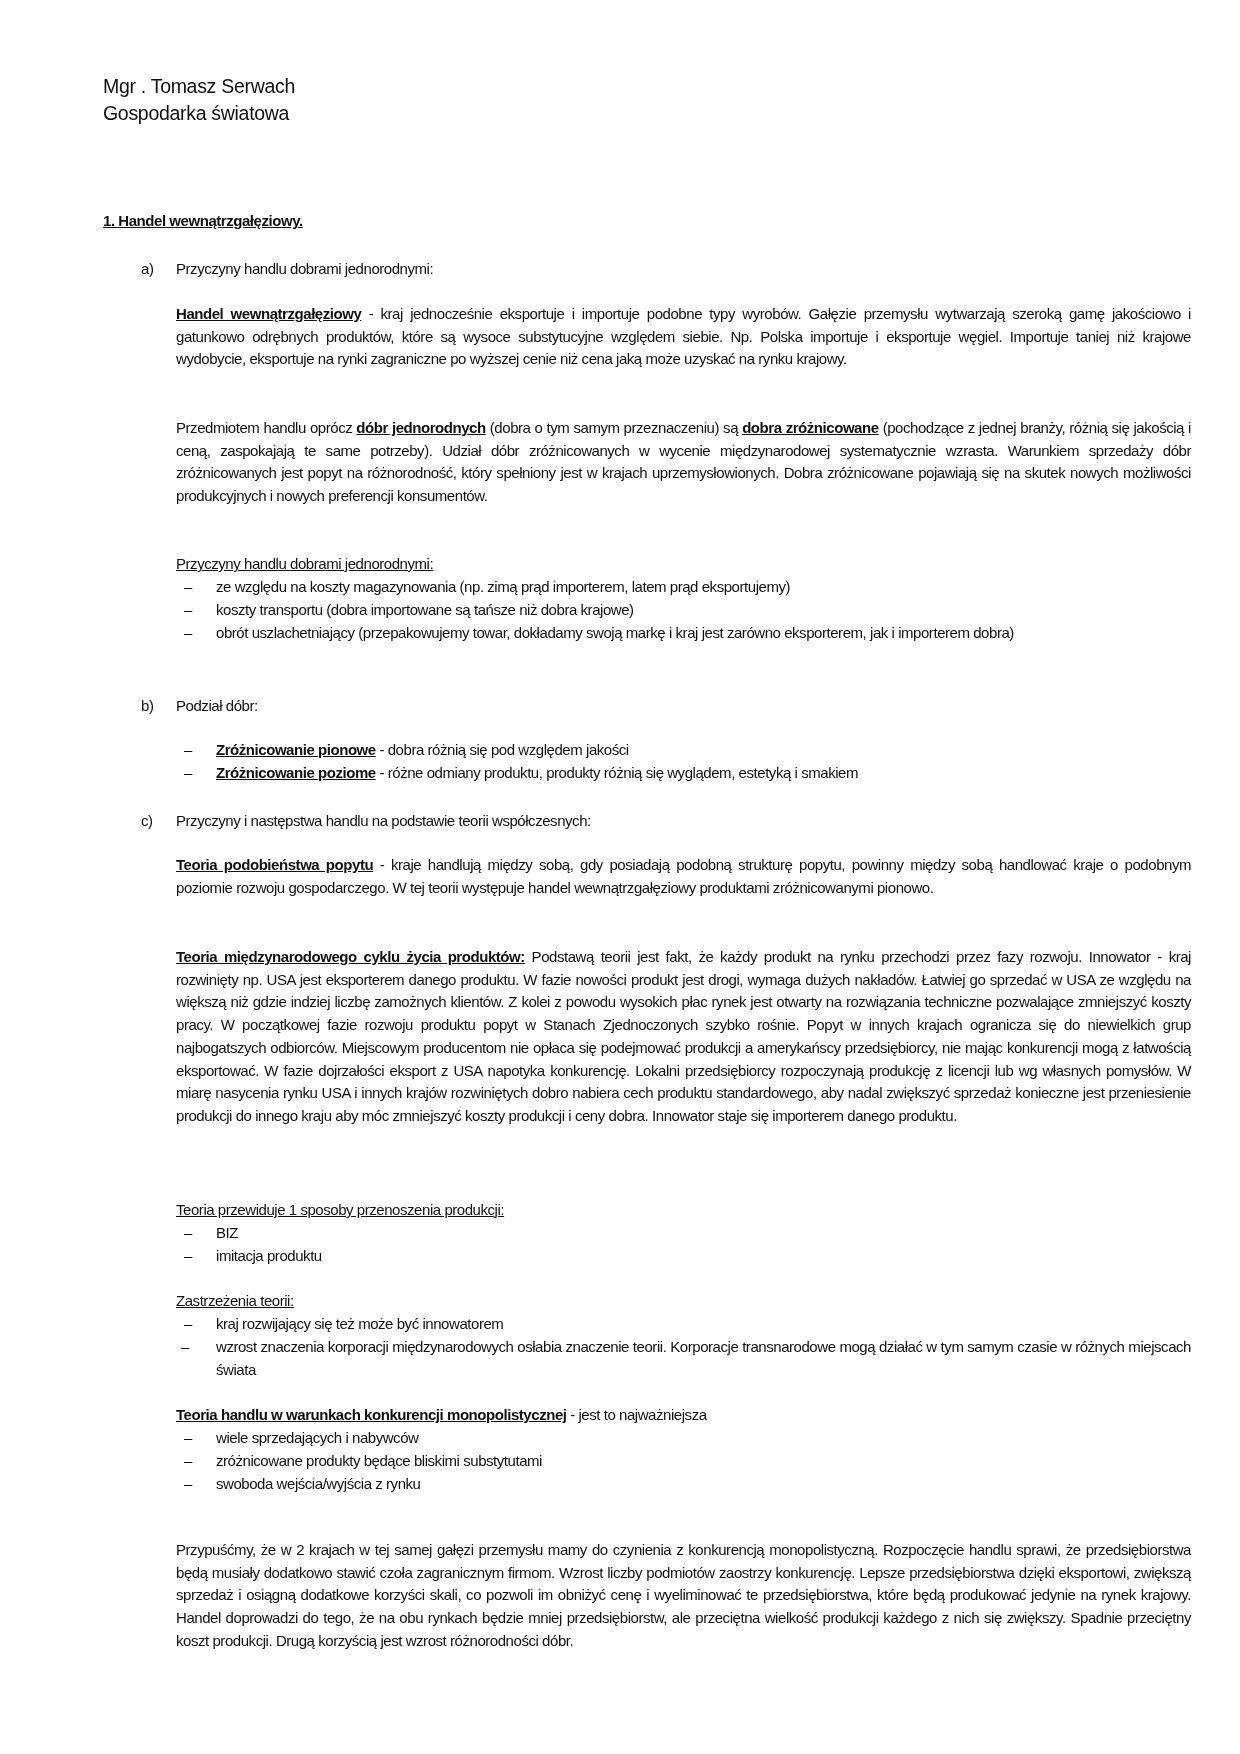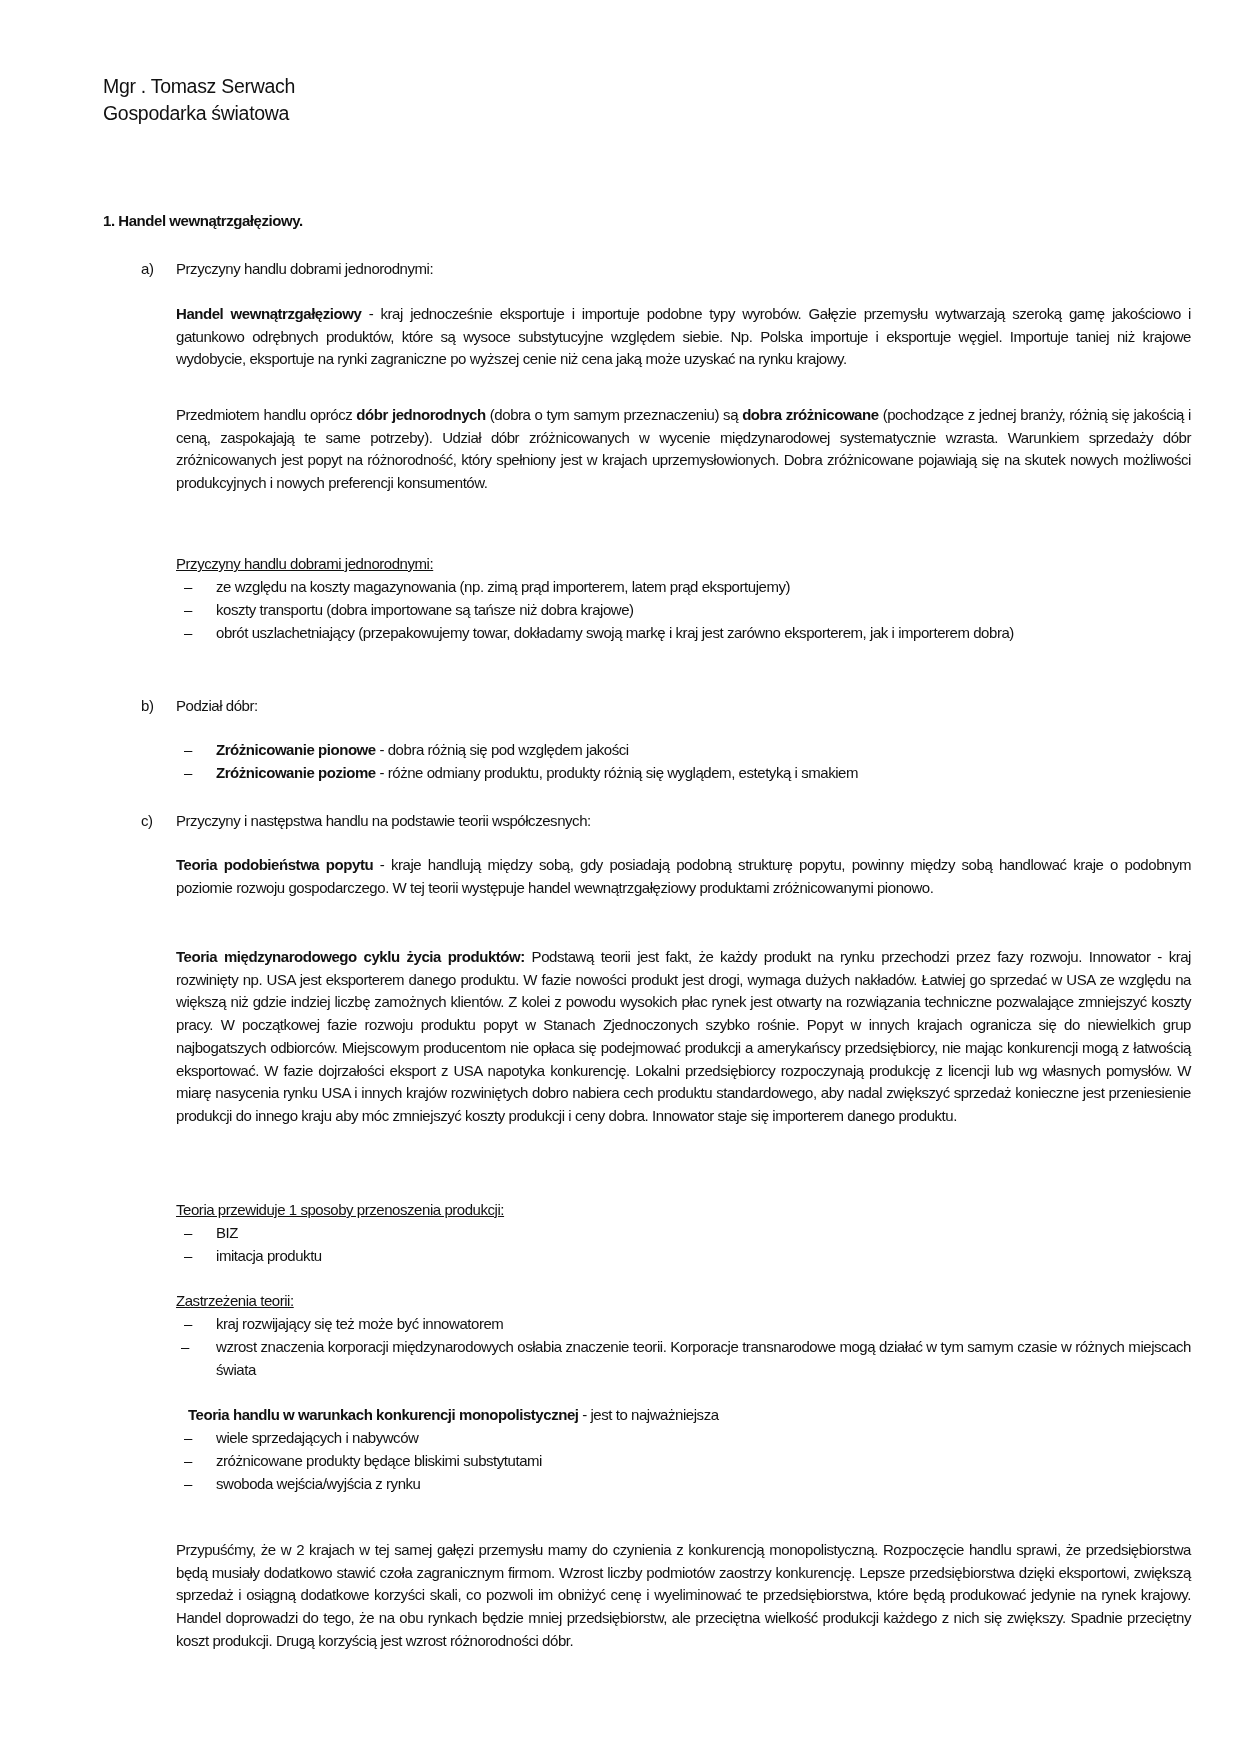--- a/index.html
+++ b/index.html
@@ -3,21 +3,21 @@
   <meta charset="utf-8">
   <style>
     html, body { margin: 0; padding: 0; background: #ffffff; }
     body { width: 1240px; height: 1754px; position: relative; overflow: hidden;
            font-family: "Liberation Sans", "DejaVu Sans", sans-serif; color: #111; }
     .page { position: absolute; left: 0; top: 0; width: 1240px; height: 1754px; margin-left: 28px; }
     .hdr { position: absolute; left: 75px; font-size: 19.5px; line-height: 27px; letter-spacing: -0.3px; }
     .txt { font-size: 15px; line-height: 22.7px; letter-spacing: -0.45px; }
     .abs { position: absolute; }
     .just { text-align: justify; text-align-last: left; }
-    b, .b { font-weight: bold; }
+    b, .b { font-weight: bold; text-decoration: underline; }
     .u { text-decoration: underline; }
     .dash-item { position: absolute; left: 188px; width: 980px; }
     .dash { position: absolute; left: -35px; top: 0; width: 14px; text-align: center; }
     .letter { position: absolute; left: 113px; }
     .letter-text { position: absolute; left: 148px; }
   </style>
 </head>
 <body>
 
 <div class="page">
@@ -27,21 +27,21 @@
 
   <div class="abs txt b" style="left:75px; top:210px;">1. Handel wewnątrzgałęziowy.</div>
 
   <div class="abs txt letter" style="top:258px;">a)</div>
   <div class="abs txt letter-text" style="top:258px;">Przyczyny handlu dobrami jednorodnymi:</div>
 
   <div class="abs txt just" style="left:148px; top:303px; width:1015px;">
     <b>Handel wewnątrzgałęziowy</b><span> - kraj jednocześnie eksportuje i importuje podobne typy wyrobów. Gałęzie przemysłu wytwarzają szeroką gamę jakościowo i gatunkowo odrębnych produktów, które są wysoce substytucyjne względem siebie. Np. Polska importuje i eksportuje węgiel. Importuje taniej niż krajowe wydobycie, eksportuje na rynki zagraniczne po wyższej cenie niż cena jaką może uzyskać na rynku krajowy.</span>
   </div>
 
-  <div class="abs txt just" style="left:148px; top:404px; width:1015px;">
+  <div class="abs txt just" style="left:148px; top:417px; width:1015px;">
     <span>Przedmiotem handlu oprócz </span><b>dóbr jednorodnych</b><span> (dobra o tym samym przeznaczeniu)  są </span><b>dobra  zróżnicowane</b><span> (pochodzące z jednej branży, różnią się jakością i ceną, zaspokajają te same potrzeby). Udział dóbr zróżnicowanych w wycenie międzynarodowej systematycznie wzrasta. Warunkiem sprzedaży dóbr zróżnicowanych jest popyt na różnorodność, który spełniony jest w krajach uprzemysłowionych. Dobra zróżnicowane pojawiają się na skutek nowych możliwości    produkcyjnych     i     nowych     preferencji konsumentów.</span>
   </div>
 
   <div class="abs txt u" style="left:148px; top:553px;">Przyczyny handlu dobrami jednorodnymi:</div>
 
   <div class="txt dash-item" style="top:576px;">
     <span class="dash">–</span>
     <span>ze względu na koszty magazynowania (np. zimą prąd importerem, latem prąd eksportujemy)</span>
   </div>
   <div class="txt dash-item" style="top:599px;">
@@ -89,21 +89,21 @@
   <div class="abs txt u" style="left:148px; top:1290px;">Zastrzeżenia teorii:</div>
   <div class="txt dash-item" style="top:1313px;">
     <span class="dash">–</span>
     <span>kraj rozwijający się też może być innowatorem</span>
   </div>
   <div class="txt dash-item just" style="top:1336px; width:975px;">
     <span class="dash">–</span>
     <span>wzrost znaczenia korporacji międzynarodowych osłabia znaczenie teorii. Korporacje transnarodowe mogą działać w tym samym czasie w różnych miejscach  świata</span>
   </div>
 
-  <div class="abs txt" style="left:160px; top:1404px;text-align:right;">
+  <div class="abs txt" style="left:148px; top:1404px;text-align:right;">
     <b>Teoria handlu w warunkach konkurencji monopolistycznej</b><span> - jest to najważniejsza</span>
   </div>
   <div class="txt dash-item" style="top:1427px;">
     <span class="dash">–</span>
     <span>wiele sprzedających i nabywców</span>
   </div>
   <div class="txt dash-item" style="top:1450px;">
     <span class="dash">–</span>
     <span>zróżnicowane produkty będące bliskimi substytutami</span>
   </div>

